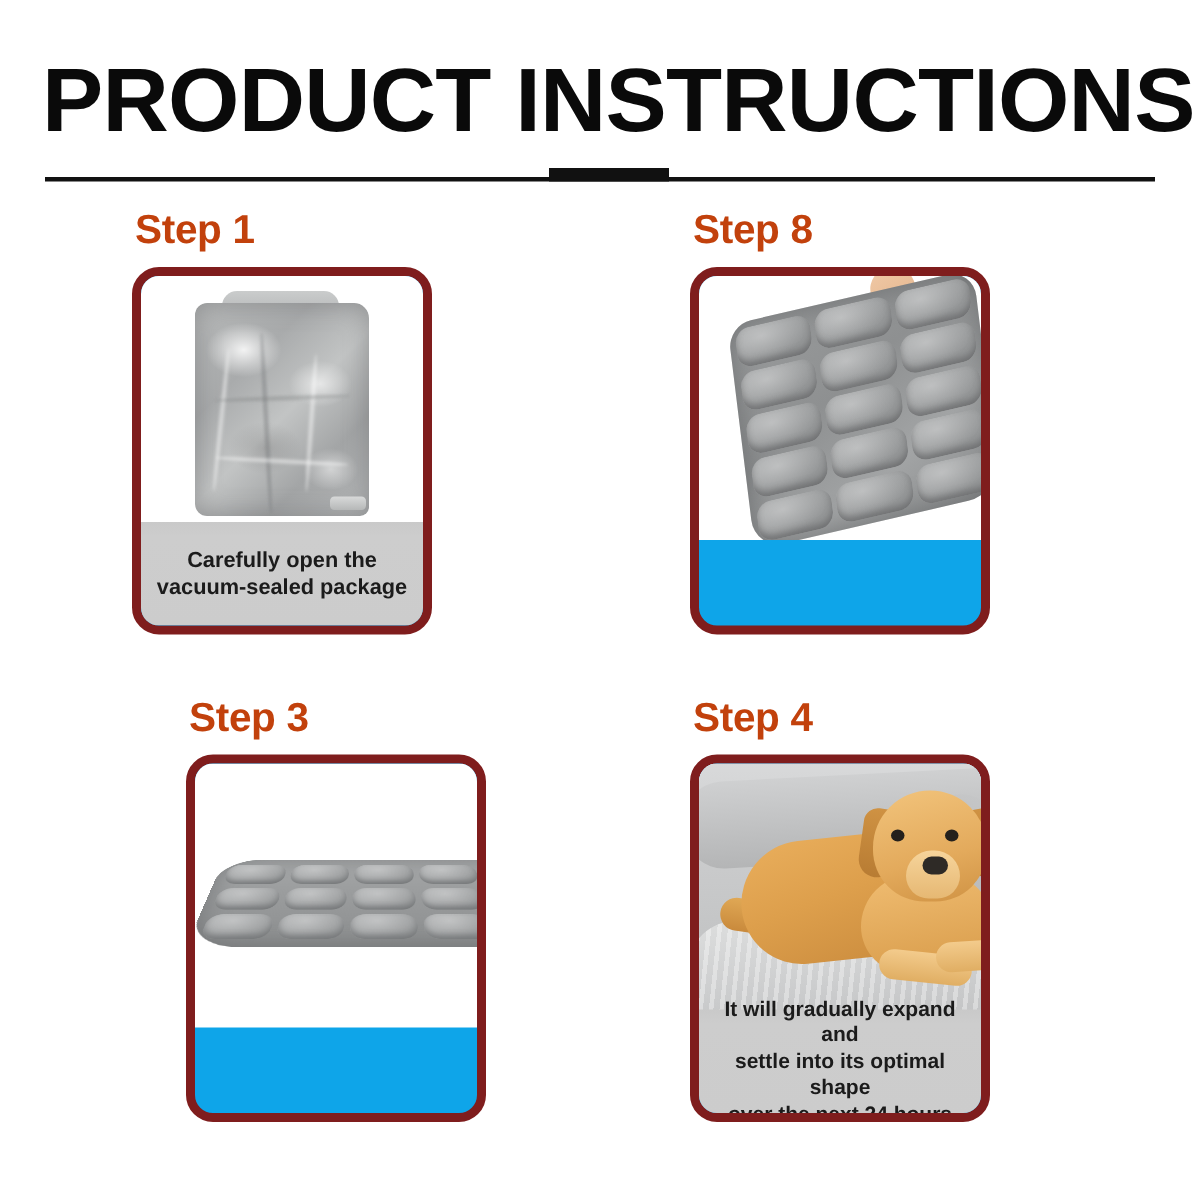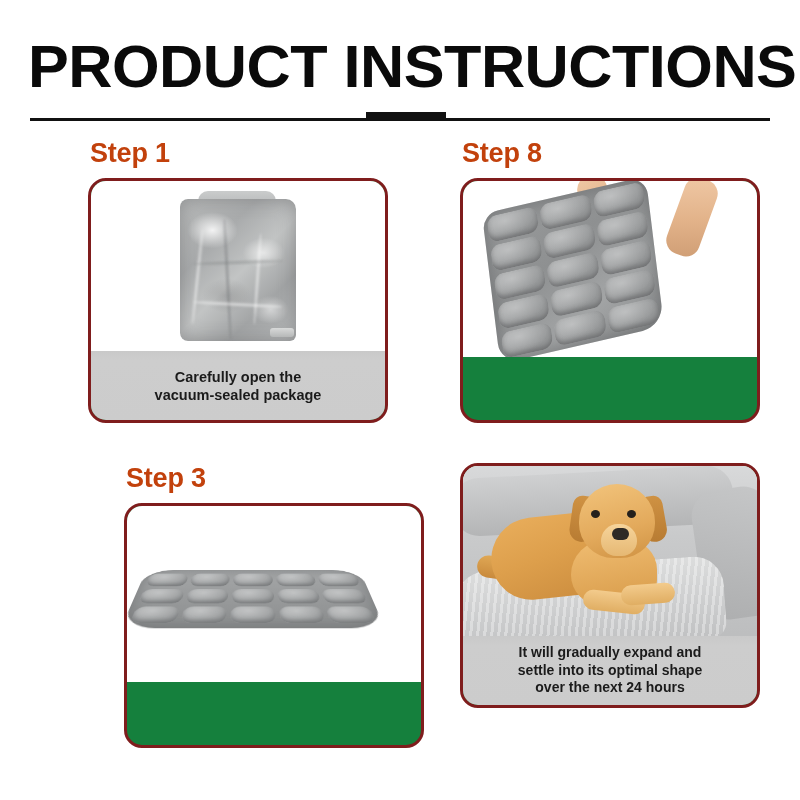--- a/index.html
+++ b/index.html
@@ -81,25 +81,25 @@
     font-size: 27px;
     font-weight: 800;
     color: #c2410c;
     line-height: 30px;
     margin: 0 0 10px 2px;
     letter-spacing: -0.2px;
   }
 
   .card {
     position: relative;
-    width: 300px;
+    width: 200px;
     height: 245px;
-    border: 3px solid #7f1d1d;
+    border: 6px solid #7f1d1d;
     border-radius: 18px;
-    background: #15803d;
+    background: #0ea5e9;
     box-sizing: border-box;
     overflow: hidden;
   }
   .card-photo {
     position: absolute;
     left: 0; top: 0;
     width: 100%;
     height: 176px;
     background: #ffffff;
     overflow: hidden;
@@ -461,20 +461,21 @@
               <div class="mat-puff"></div>
               <div class="mat-puff"></div>
             </div>
           </div>
         </div>
       </div>
     </div>
   </div>
 
   <div class="step step-4">
+    <div class="step-label">Step 4</div>
     <div class="card">
       <div class="card-photo full">
         <div class="dog-scene">
           <div class="bolster-back"></div>
           <div class="bolster-right"></div>
           <div class="bed-base"></div>
           <div class="dog-tail"></div>
           <div class="dog-body"></div>
           <div class="dog-chest"></div>
           <div class="dog-paw p1"></div>

